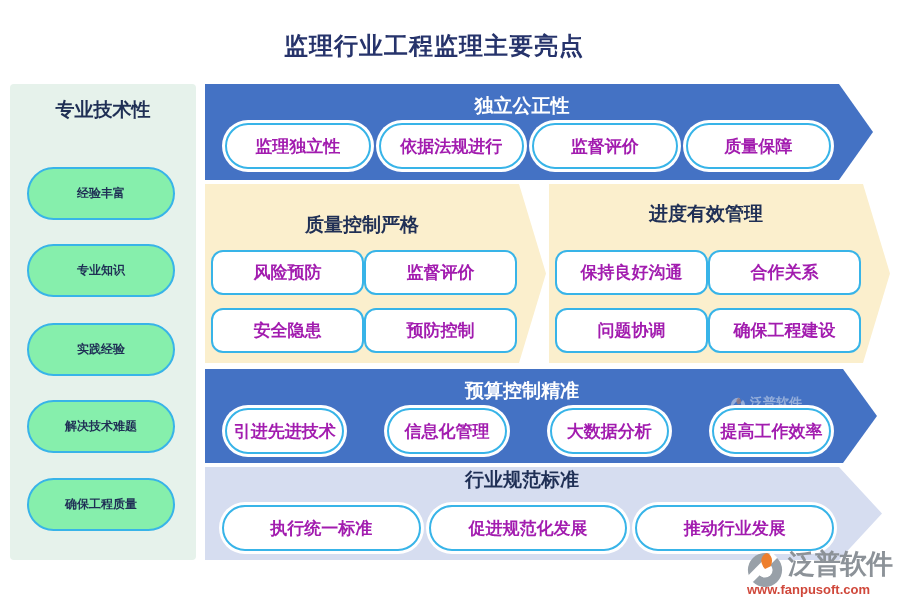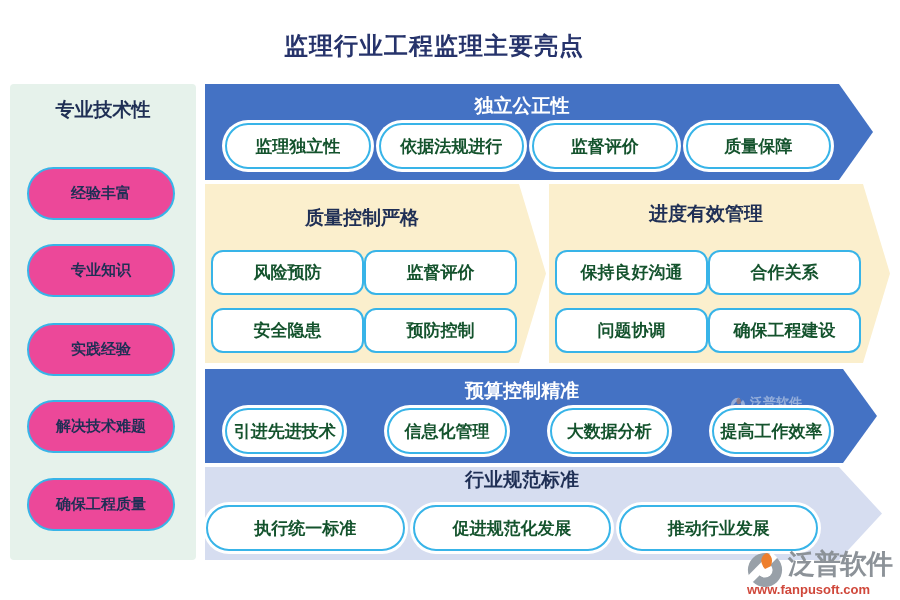--- a/index.html
+++ b/index.html
@@ -14,38 +14,38 @@
   
   .sidebar{
     position:absolute;left:10px;top:84px;width:186px;height:476px;
     background:#E6F2EB;border-radius:4px;
   }
   .sidebar-title{
     padding-top:13px;text-align:center;font-size:19px;font-weight:700;color:#1F2F55;
   }
   .side-pill{
     position:absolute;left:17px;width:148px;height:53px;
-    background:#ec4899;border:2px solid #38B4E8;border-radius:28px;
+    background:#86efac;border:2px solid #38B4E8;border-radius:28px;
     display:flex;align-items:center;justify-content:center;
-    font-size:15px;font-weight:700;color:#1F2F55;box-sizing:border-box;
+    font-size:12px;font-weight:700;color:#1F2F55;box-sizing:border-box;
   }
   
   .band{position:absolute;box-sizing:border-box;}
   .arrow-blue{background:#4472C4;clip-path:polygon(0 0,calc(100% - 34px) 0,100% 50%,calc(100% - 34px) 100%,0 100%);}
   .arrow-cream{background:#FBEFCD;clip-path:polygon(0 0,calc(100% - 27px) 0,100% 50%,calc(100% - 27px) 100%,0 100%);}
   .arrow-lav{background:#D6DDF0;clip-path:polygon(0 0,calc(100% - 43px) 0,100% 50%,calc(100% - 43px) 100%,0 100%);}
   .band-title{
     text-align:center;font-size:19px;font-weight:700;color:#1F2F55;
   }
   .band-title.on-blue{color:#ffffff;}
   .pill-row{position:absolute;display:flex;gap:8px;}
   .pill{
     background:#ffffff;border:2px solid #38B4E8;
     display:flex;align-items:center;justify-content:center;
-    font-size:17px;font-weight:700;color:#14532d;box-sizing:border-box;
+    font-size:17px;font-weight:700;color:#a21caf;box-sizing:border-box;
   }
   .pill.stadium{border-radius:24px;box-shadow:0 0 0 3px #ffffff;flex:1;height:46px;}
   .pill.soft{border-radius:12px;height:45px;}
   .pill-grid{
     position:absolute;display:grid;grid-template-columns:1fr 1fr;gap:13px 0;
   }
   
   .watermark{
     position:absolute;left:525px;top:24px;display:flex;align-items:center;gap:4px;
     opacity:0.5;pointer-events:none;
@@ -84,21 +84,21 @@
     <div class="band-title on-blue" style="margin-top:9px;width:634px;">独立公正性</div>
     <div class="pill-row" style="left:20px;top:39px;width:606px;">
       <div class="pill stadium">监理独立性</div>
       <div class="pill stadium">依据法规进行</div>
       <div class="pill stadium">监督评价</div>
       <div class="pill stadium">质量保障</div>
     </div>
   </div>
 
   <div class="band arrow-cream" style="left:205px;top:184px;width:341px;height:179px;">
-    <div class="band-title" style="margin-top:21px;width:314px;">质量控制严格</div>
+    <div class="band-title" style="margin-top:28px;width:314px;">质量控制严格</div>
     <div class="pill-grid" style="left:6px;top:66px;width:306px;">
       <div class="pill soft">风险预防</div>
       <div class="pill soft">监督评价</div>
       <div class="pill soft">安全隐患</div>
       <div class="pill soft">预防控制</div>
     </div>
   </div>
 
   <div class="band arrow-cream" style="left:549px;top:184px;width:341px;height:179px;">
     <div class="band-title" style="margin-top:17px;width:314px;">进度有效管理</div>
@@ -127,21 +127,21 @@
     <div class="pill-row" style="left:20px;top:39px;width:606px;gap:43px;">
       <div class="pill stadium">引进先进技术</div>
       <div class="pill stadium">信息化管理</div>
       <div class="pill stadium">大数据分析</div>
       <div class="pill stadium">提高工作效率</div>
     </div>
   </div>
 
   <div class="band arrow-lav" style="left:205px;top:467px;width:677px;height:93px;">
     <div class="band-title" style="width:634px;">行业规范标准</div>
-    <div class="pill-row" style="left:1px;top:38px;width:612px;font-family:Liberation Serif, serif;">
+    <div class="pill-row" style="left:17px;top:38px;width:612px;font-family:Liberation Serif, serif;">
       <div class="pill stadium">执行统一标准</div>
       <div class="pill stadium">促进规范化发展</div>
       <div class="pill stadium">推动行业发展</div>
     </div>
   </div>
 
   <div class="footer-logo">
     <svg class="logo-icon" width="38" height="38" viewBox="0 0 40 40">
       <circle cx="20" cy="20" r="18" fill="#98A0A8"></circle>
       <path d="M1,27 L27,1 L33,7 L7,33 Z" fill="#ffffff"></path>

